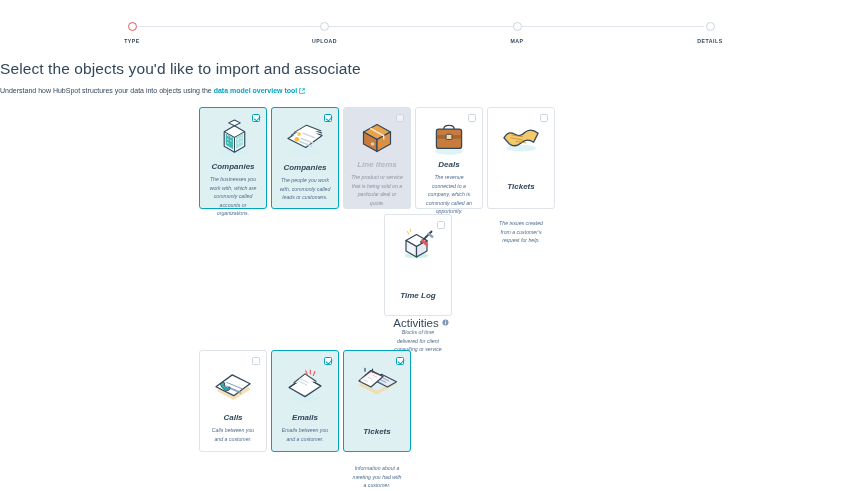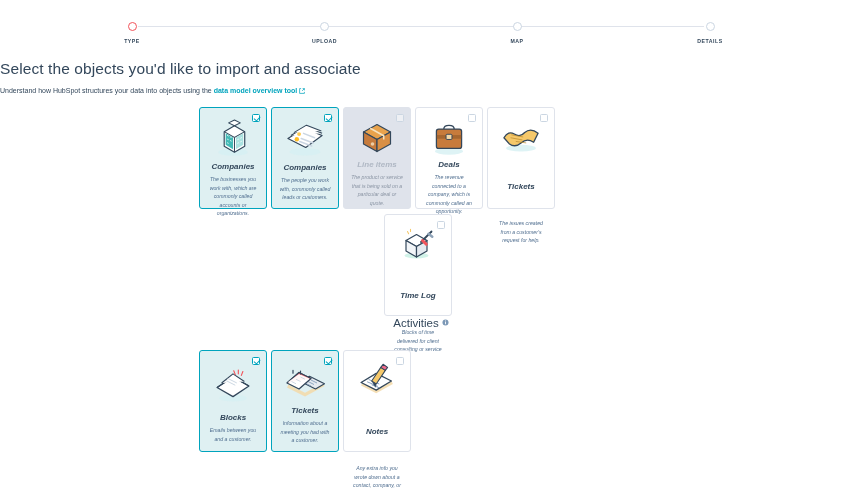--- a/index.html
+++ b/index.html
@@ -326,34 +326,47 @@
   <div class="activities-heading">
     <span>Activities</span><span class="info-icon"><svg width="7" height="7" viewBox="0 0 12 12">
           <circle cx="6" cy="6" r="5.2" fill="#7c98b6"></circle>
           <rect x="5.3" y="5" width="1.5" height="4" fill="#ffffff"></rect>
           <rect x="5.3" y="2.6" width="1.5" height="1.6" fill="#ffffff"></rect>
         </svg></span>
   </div>
 
   <div class="grid row-activities">
 
+    <div class="card">
+      <div class="checkbox"></div>
+      <div class="card-icon">
+        <svg width="46" height="38" viewBox="0 0 62 50">
+          <path d="M10 32 L32 44 L54 30 L52 26 L30 38 L12 28 Z" fill="#f3d9a8" opacity="0.85"></path>
+          <path d="M8 26 L30 10 L54 22 L32 38 Z" fill="#ffffff" stroke="#33475b" stroke-width="1.7" stroke-linejoin="round"></path>
+          <path d="M22 20 l22 9 M19 24 l22 9 M26 28 l16 7" stroke="#7c98b6" stroke-width="1.3"></path>
+          <path d="M14 23 q3 -5 6 -2 q-2 4 1 6 q3 2 5 -1 q3 3 -1 5 q-6 2 -11 -8 Z" fill="#2fb3ae" stroke="#33475b" stroke-width="1.2"></path>
+        </svg>
+      </div>
+      <div class="card-title">Calls</div>
+      <div class="card-desc">Calls between you and a customer.</div>
+    </div>
 
     <div class="card selected">
       <div class="checkbox"></div>
       <div class="card-icon">
         <svg width="44" height="40" viewBox="0 0 58 52">
           <ellipse cx="29" cy="42" rx="18" ry="4.5" fill="#d6f0f3" opacity="0.8"></ellipse>
           <path d="M8 28 L29 14 L50 26 L29 40 Z" fill="#ffffff" stroke="#33475b" stroke-width="1.7" stroke-linejoin="round"></path>
           <path d="M8 28 L29 14 L50 26" fill="none" stroke="#33475b" stroke-width="1.5"></path>
           <path d="M14 22 L29 10 L44 20" fill="#ffffff" stroke="#33475b" stroke-width="1.5" stroke-linejoin="round"></path>
           <path d="M22 16 l12 6 M20 19 l12 6" stroke="#cbd6e2" stroke-width="1.3"></path>
           <path d="M30 6 l2 5 M36 5 l0 5 M42 7 l-2 5" stroke="#f2545b" stroke-width="1.5" stroke-linecap="round"></path>
         </svg>
       </div>
-      <div class="card-title">Blocks</div>
+      <div class="card-title">Emails</div>
       <div class="card-desc">Emails between you and a customer.</div>
     </div>
 
     <div class="card selected">
       <div class="checkbox"></div>
       <div class="card-icon">
         <svg width="48" height="40" viewBox="0 0 64 52">
           <path d="M8 32 L32 44 L58 30 L56 26 L32 39 L10 28 Z" fill="#f3d9a8" opacity="0.85"></path>
           <path d="M26 24 L46 34 L58 27 L38 17 Z" fill="#e5eaf0" stroke="#33475b" stroke-width="1.5" stroke-linejoin="round"></path>
           <path d="M32 26 l8 4 M36 24 l8 4 M40 22 l8 4" stroke="#7c98b6" stroke-width="1.1"></path>
@@ -361,31 +374,16 @@
           <path d="M8 26 L24 12 L40 20" fill="#f2545b" stroke="#33475b" stroke-width="1.5" stroke-linejoin="round" opacity="0.95"></path>
           <path d="M9 25 L24 14 L38 20 L24 31 Z" fill="#ffffff" opacity="0.95"></path>
           <path d="M14 24 l6 3 M20 21 l6 3 M26 18 l6 3" stroke="#cbd6e2" stroke-width="1.2"></path>
           <path d="M16 9 l0 4 M26 10 l0 4" stroke="#33475b" stroke-width="1.6" stroke-linecap="round"></path>
         </svg>
       </div>
       <div class="card-title">Tickets</div>
       <div class="card-desc">Information about a meeting you had with a customer.</div>
     </div>
 
-    <div class="card">
-      <div class="checkbox"></div>
-      <div class="card-icon">
-        <svg width="44" height="40" viewBox="0 0 58 52">
-          <path d="M8 32 L28 42 L50 30 L48 26 L28 37 L10 28 Z" fill="#f3d9a8" opacity="0.85"></path>
-          <path d="M8 28 L28 16 L48 26 L28 38 Z" fill="#ffffff" stroke="#33475b" stroke-width="1.7" stroke-linejoin="round"></path>
-          <path d="M18 24 l14 6 M16 27 l14 6 M22 31 l10 4" stroke="#7c98b6" stroke-width="1.2"></path>
-          <path d="M34 8 l6 4 l-12 18 l-6 -4 Z" fill="#f5c86a" stroke="#33475b" stroke-width="1.4" stroke-linejoin="round"></path>
-          <path d="M34 8 l6 4 l3 -4 l-6 -4 Z" fill="#f06a8a" stroke="#33475b" stroke-width="1.4" stroke-linejoin="round"></path>
-          <path d="M22 26 l6 4 l-1 5 Z" fill="#33475b"></path>
-        </svg>
-      </div>
-      <div class="card-title">Notes</div>
-      <div class="card-desc">Any extra info you wrote down about a contact, company, or deal.</div>
-    </div>
 
   </div>
 
 </div>
 
 </body></html>

